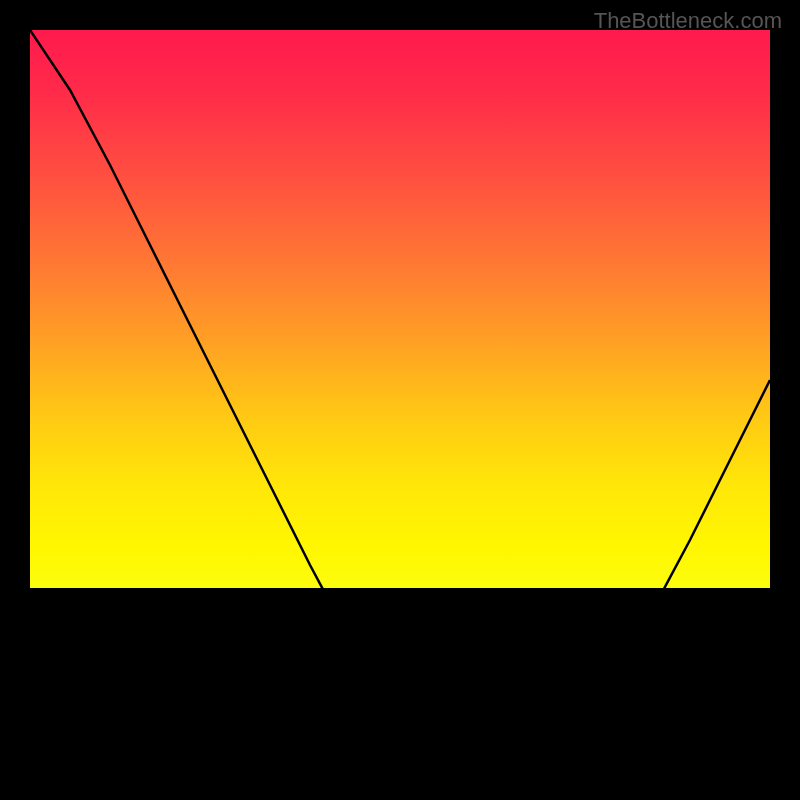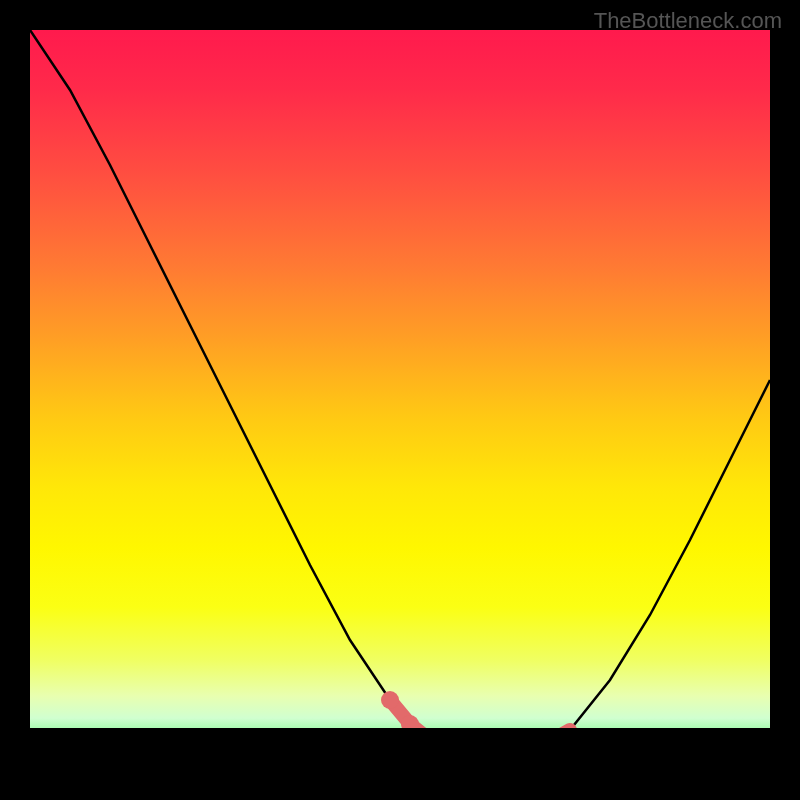--- a/index.html
+++ b/index.html
@@ -1,16 +1,16 @@
 <!DOCTYPE html>
 <html><head>
 <meta charset="utf-8">
 <style>
   body { margin: 0; padding: 0; background: #000; }
-  .container { width: 800px; height: 728px; position: relative; background: #000; }
+  .container { width: 800px; height: 588px; position: relative; background: #000; }
   .watermark { position: absolute; top: 8px; right: 18px; color: #555; font-family: Arial, sans-serif; font-size: 22px; font-weight: 500; z-index: 10; }
   .plot-area { position: absolute; left: 30px; top: 30px; width: 740px; height: 740px; }
   .gradient-bg {
     position: absolute; left: 0; top: 0; width: 100%; height: 100%;
     background: linear-gradient(to bottom,
       #ff1a4d 0%,
       #ff2a4a 8%,
       #ff5040 20%,
       #ff7a33 32%,
       #ffa024 42%,

